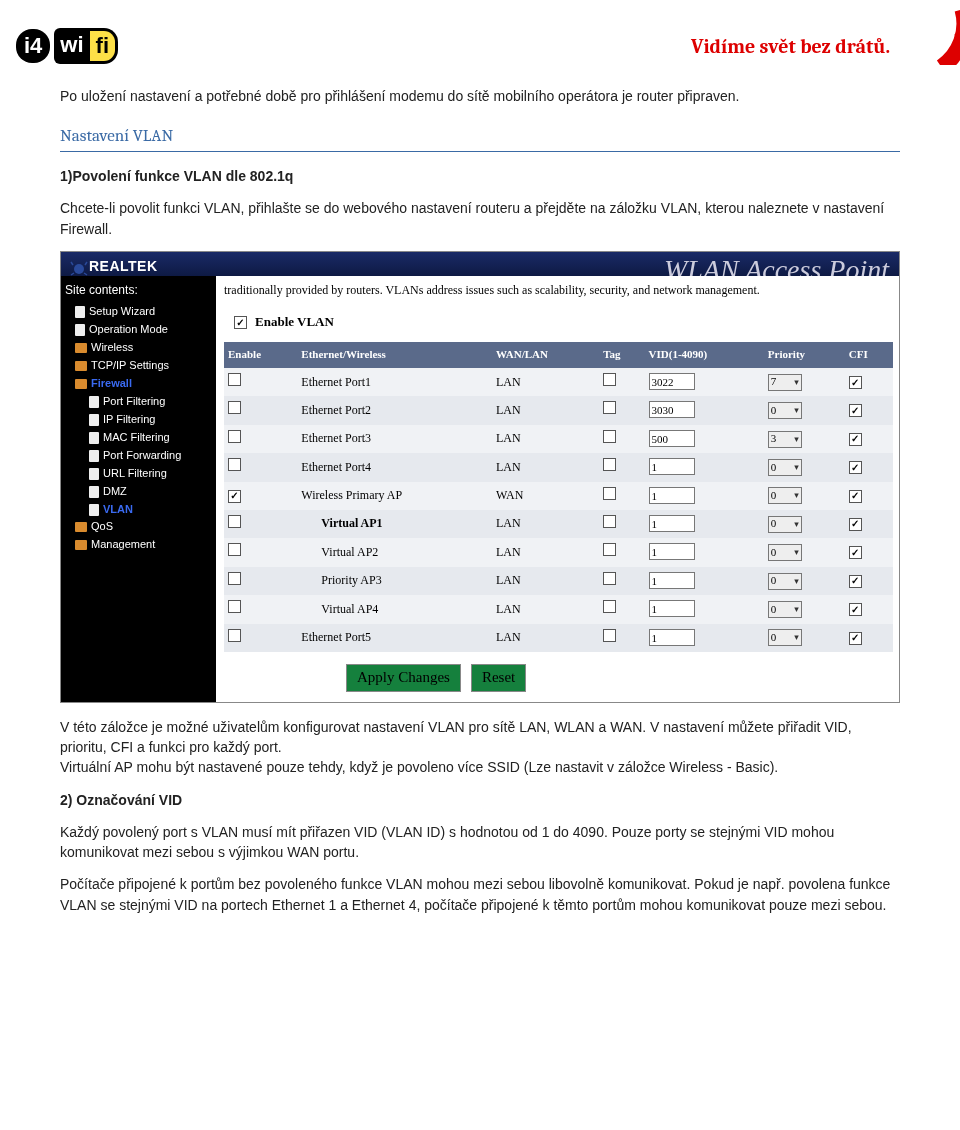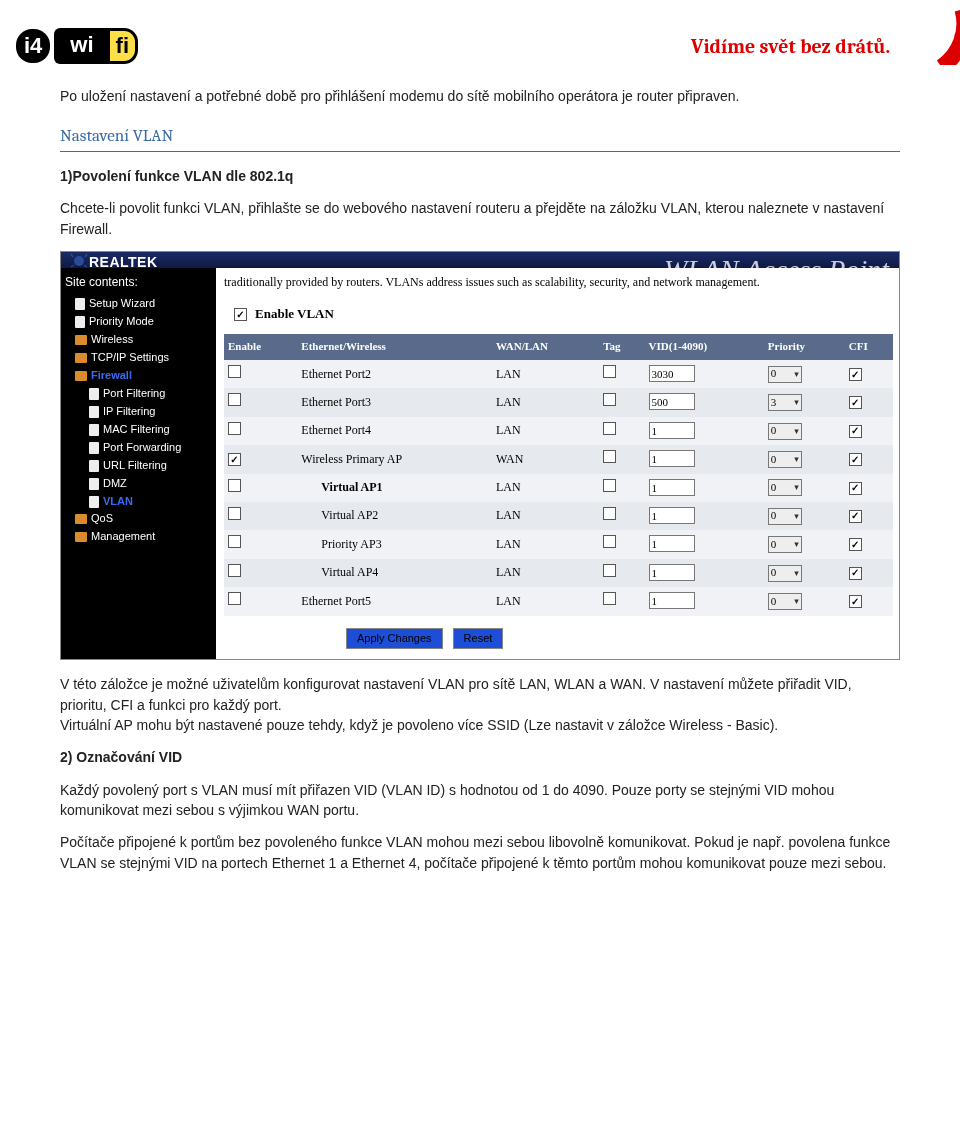--- a/index.html
+++ b/index.html
@@ -2,33 +2,33 @@
 <html><head>
 <meta charset="utf-8">
 <style>
   * { box-sizing: border-box; margin: 0; padding: 0; }
   body { font-family: Verdana, Arial, sans-serif; background: #fff; width: 960px; }
   
   
   .header { display: flex; justify-content: space-between; align-items: center; padding: 28px 60px 10px 16px; }
   .logo { display: flex; align-items: center; gap: 4px; }
   .logo-i4 { background: #000; color: #fff; font-weight: bold; font-size: 22px; padding: 4px 8px; border-radius: 16px; font-family: Arial; }
-  .logo-wi { background: #000; color: #fff; font-weight: bold; font-size: 22px; padding: 4px 16px; border-radius: 6px 0 0 6px; font-family: Arial; }
+  .logo-wi { background: #000; color: #fff; font-weight: bold; font-size: 22px; padding: 4px 6px; border-radius: 6px 0 0 6px; font-family: Arial; }
   .logo-fi { background: #fde047; color: #000; font-weight: bold; font-size: 22px; padding: 2px 6px; border: 3px solid #000; border-left: none; border-radius: 0 14px 14px 0; font-family: Arial; }
   .tagline { color: #d00; font-weight: bold; font-size: 20px; font-family: Cambria, serif; margin-right: 10px; }
   
   
   .doc { padding: 0 60px; font-size: 14px; color: #222; line-height: 1.45; }
   .doc p { margin: 12px 0; }
   .heading-vlan { color: #3a6aa5; font-family: Cambria, Georgia, serif; font-size: 17px; border-bottom: 1px solid #3a6aa5; padding-bottom: 2px; margin: 18px 0 14px 0; }
   .bold { font-weight: bold; }
   
   
   .shot { margin: 10px 0 14px 0; border: 1px solid #888; }
-  .shot-top { background: linear-gradient(#1a2a66,#0e1a44); color: #fff; display: flex; align-items: flex-start; height: 16px; padding: 0 8px; position: relative; overflow: hidden;}
+  .shot-top { background: linear-gradient(#1a2a66,#0e1a44); color: #fff; display: flex; align-items: flex-end; height: 24px; padding: 0 8px; position: relative; overflow: hidden;}
   .shot-top .rt { font-family: Arial; font-weight: bold; font-size: 14px; letter-spacing: 0.5px; }
   .shot-top .ap-title { position:absolute; right:10px; top:-2px; font-style:italic; font-family:'Times New Roman',serif; font-size:28px; color:#ccd; }
   .shot-body { display: flex; }
   .sidebar { background: #000; color: #fff; width: 155px; font-size: 11px; padding: 6px 4px; font-family: Tahoma, Arial; }
   .sidebar .site { color: #fff; margin-bottom: 4px; font-size: 12px; }
   .tree-item { display: flex; align-items: center; gap: 4px; padding: 1px 0 1px 10px; white-space: nowrap;}
   .tree-item.sub { padding-left: 24px; }
   .folder { width: 12px; height: 10px; background: #d98b2e; border-radius: 1px; flex-shrink:0; }
   .page { width: 10px; height: 12px; background: #eee; border-radius:1px; flex-shrink:0;}
   .tree-item.active span.lbl { color: #3a6af0; font-weight:bold;}
@@ -42,21 +42,21 @@
   
   table.vlan { border-collapse: collapse; width: calc(100% - 14px); margin: 0 6px 0 8px; }
   table.vlan th { background:#5a6a8a; color:#fff; font-weight:bold; font-size:11px; padding:5px 4px; text-align:left; font-family:'Times New Roman',serif;}
   table.vlan td { padding: 5px 4px; font-family:'Times New Roman',serif; font-size:12px; vertical-align:middle;}
   table.vlan tr:nth-child(even) td { background:#e6e9ee; }
   table.vlan tr:nth-child(odd) td { background:#f0f2f5; }
   .txt-in { width: 46px; height: 17px; border:1px solid #777; background:#fff; font-size:11px; padding:0 2px; display:inline-block; line-height:17px;}
   .sel { width: 34px; height:17px; border:1px solid #777; background:#eee; display:inline-flex; align-items:center; justify-content:space-between; padding:0 2px; font-size:11px;}
   .sel::after{ content:"▾"; font-size:9px; color:#333;}
   .btns-row { padding: 12px 8px 10px 130px; display:flex; gap:10px;}
-  .wbtn { border:1px solid #888; background:#1d4ed8; padding:2px 10px; font-size:11px; font-family:Liberation Sans, sans-serif;}
+  .wbtn { border:1px solid #888; background:#15803d; padding:2px 10px; font-size:15px; font-family:Liberation Serif, serif;}
   
 </style>
 </head>
 <body>
 
 <div class="header">
   <div class="logo">
     <span class="logo-i4">i4</span>
     <span style="display:flex;">
       <span class="logo-wi">wi</span>
@@ -90,21 +90,21 @@
     <div class="shot-body">
       <div class="sidebar">
         <div class="site">Site contents:</div>
         <div id="tree">
             <div class="tree-item">
               <span class="page"></span>
               <span class="lbl">Setup Wizard</span>
             </div>
             <div class="tree-item">
               <span class="page"></span>
-              <span class="lbl">Priority Mode</span>
+              <span class="lbl">Operation Mode</span>
             </div>
             <div class="tree-item">
               <span class="folder"></span>
               <span class="lbl">Wireless</span>
             </div>
             <div class="tree-item">
               <span class="folder"></span>
               <span class="lbl">TCP/IP Settings</span>
             </div>
             <div class="tree-item active">
@@ -163,20 +163,29 @@
                 <th>WAN/LAN</th>
                 <th>Tag</th>
                 <th>VID(1-4090)</th>
                 <th>Priority</th>
                 <th>CFI</th>
               </tr>
             </thead>
           <tbody id="vlan-body">
               <tr>
                 <td><span class="cb"></span></td>
+                <td>Ethernet Port1</td>
+                <td>LAN</td>
+                <td><span class="cb"></span></td>
+                <td><span class="txt-in">3022</span></td>
+                <td><span class="sel">7</span></td>
+                <td><span class="cb checked"></span></td>
+              </tr>
+              <tr>
+                <td><span class="cb"></span></td>
                 <td>Ethernet Port2</td>
                 <td>LAN</td>
                 <td><span class="cb"></span></td>
                 <td><span class="txt-in">3030</span></td>
                 <td><span class="sel">0</span></td>
                 <td><span class="cb checked"></span></td>
               </tr>
               <tr>
                 <td><span class="cb"></span></td>
                 <td>Ethernet Port3</td>

